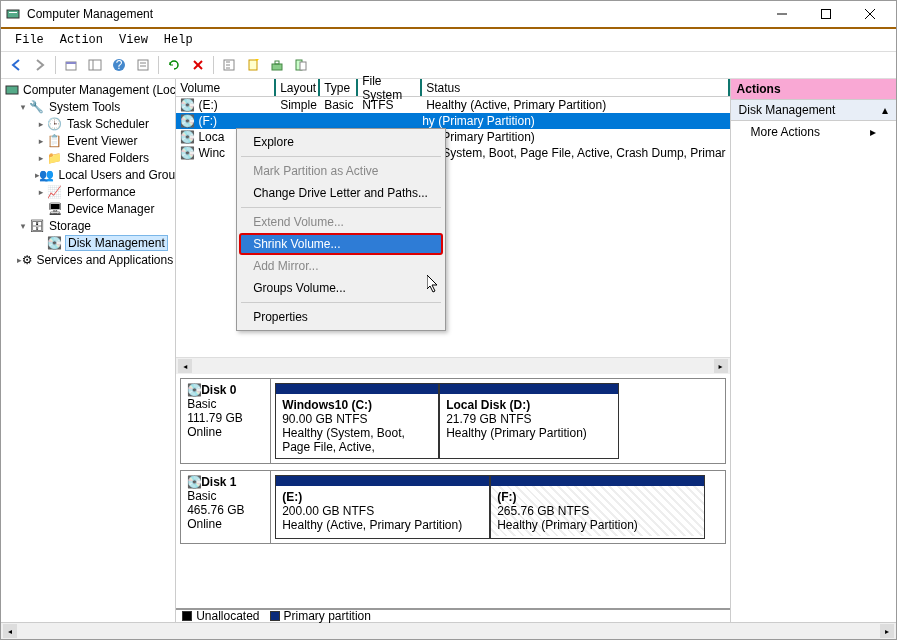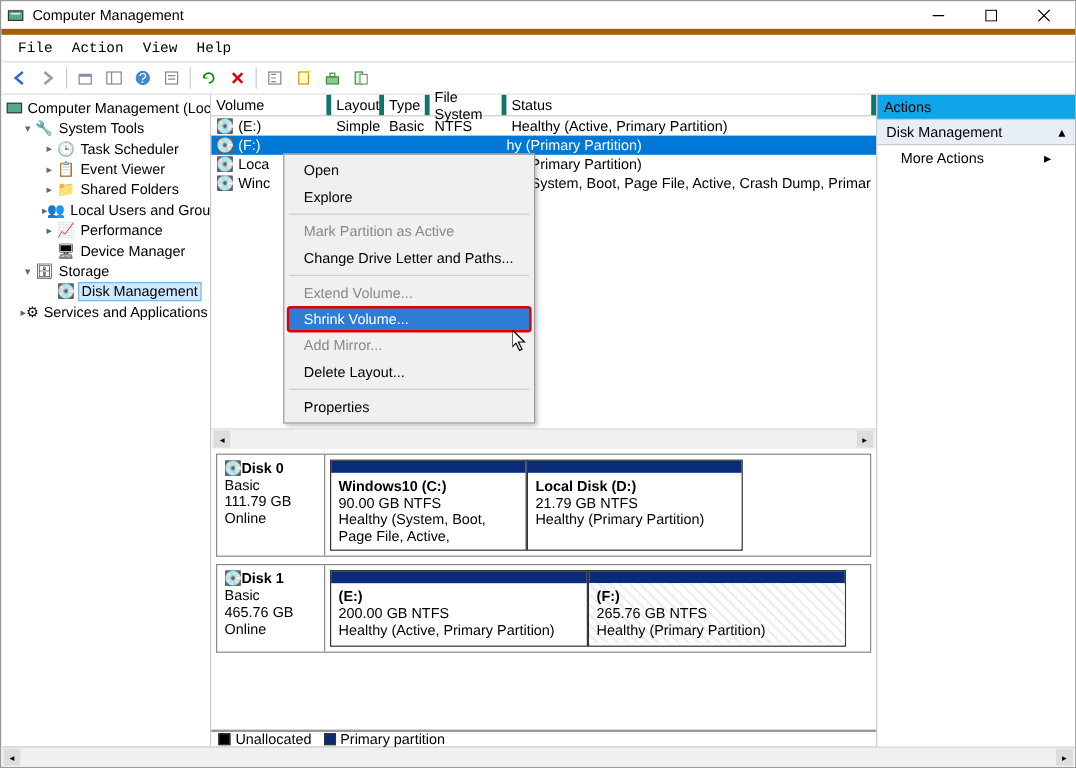--- a/index.html
+++ b/index.html
@@ -1,19 +1,19 @@
 <!DOCTYPE html>
 <html><head>
 <meta charset="utf-8">
 <style>
 * { box-sizing: border-box; font-family: "Segoe UI", Tahoma, sans-serif; font-size: 12px; }
 body { margin: 0; padding: 0; background: #fff; width: 897px; height: 640px; overflow: hidden; border: 1px solid #999; }
 
 
-.titlebar { height: 28px; display: flex; align-items: center; padding: 0 4px; border-bottom: 5px solid #a16207; }
+.titlebar { height: 28px; display: flex; align-items: center; padding: 0 4px; border-bottom: 2px solid #a16207; }
 .titlebar .icon { width: 16px; height: 16px; margin-right: 6px; display: flex; align-items: center; justify-content: center; }
 .titlebar .title { flex: 1; }
 .winbtns { display: flex; }
 .winbtn { width: 44px; height: 28px; display: flex; align-items: center; justify-content: center; cursor: default; }
 
 
 .menubar { height: 22px; display: flex; align-items: center; padding: 0 6px; }
 .menuitem { padding: 2px 8px; cursor: default; font-family: Liberation Mono, monospace; }
 
 
@@ -26,21 +26,21 @@
 .treepane { width: 180px; border-right: 1px solid #ccc; overflow: hidden; padding: 2px 0; }
 .tree-node { display: flex; align-items: center; height: 17px; padding-left: 4px; white-space: nowrap; cursor: default; }
 .tree-node .exp { width: 12px; display: inline-flex; justify-content: center; color: #666; font-size: 9px; }
 .tree-node .ticon { width: 16px; height: 16px; display: inline-flex; align-items: center; justify-content: center; margin-right: 2px; }
 .tree-node.sel .label { background: #cde8ff; border: 1px solid #7ab6e8; padding: 0 2px; }
 .tree-node .label { padding: 0 2px; }
 .ind1 { padding-left: 16px; } .ind2 { padding-left: 34px; }
 
 .centerpane { flex: 1; display: flex; flex-direction: column; border-right: 1px solid #ccc; position: relative; }
 .volheader { height: 18px; display: flex; border-bottom: 1px solid #ccc; background: #fff; }
-.volheader .col { border-right: 4px solid #0f766e; padding: 1px 4px; display: flex; align-items: center; font-weight: normal; }
+.volheader .col { border-right: 2px solid #0f766e; padding: 1px 4px; display: flex; align-items: center; font-weight: normal; }
 .volrow { height: 16px; display: flex; align-items: center; }
 .volrow .cell { padding: 0 4px; white-space: nowrap; overflow: hidden; }
 .volrow.sel { background: #0078d7; color: #fff; }
 .vollist { height: 260px; overflow: hidden; position: relative; }
 .hscroll { height: 17px; background: #f0f0f0; border-top: 1px solid #ddd; display: flex; align-items: center; justify-content: space-between; padding: 0 2px; }
 .hsbtn { width: 14px; height: 14px; background: #ddd; display: flex; align-items: center; justify-content: center; font-size: 8px; }
 
 .diskpane { flex: 1; overflow: auto; padding: 4px; }
 .diskrow { display: flex; border: 1px solid #888; margin-bottom: 6px; min-height: 74px; }
 .diskinfo { width: 90px; padding: 4px 6px; border-right: 1px solid #888; }
@@ -50,21 +50,21 @@
 .part .partbar { height: 10px; background: #0a2a7a; }
 .part .partbody { padding: 4px 6px; }
 .part.hatched .partbody { background: repeating-linear-gradient(45deg, #fff 0 4px, #eee 4px 6px); }
 .partname { font-weight: bold; }
 
 .statusbar { height: 14px; border-top: 2px solid #999; display: flex; align-items: center; padding: 0 6px; gap: 10px; }
 .legend { display: flex; align-items: center; gap: 4px; }
 .swatch { width: 10px; height: 10px; border: 1px solid #333; }
 
 .actionpane { width: 170px; background: #fff; }
-.aphdr { background: #0ea5e9; padding: 3px 6px; border-bottom: 1px solid #ccc; font-weight: normal; }
+.aphdr { background: #f9a8d4; padding: 3px 6px; border-bottom: 1px solid #ccc; font-weight: bold; }
 .apgroup { background: #e8eef7; padding: 3px 8px; border-bottom: 1px solid #ccc; display: flex; justify-content: space-between; align-items: center; }
 .apitem { padding: 4px 20px; display: flex; justify-content: space-between; align-items: center; cursor: default; }
 
 
 .ctxmenu { position: absolute; background: #f0f0f0; border: 1px solid #999; box-shadow: 2px 2px 4px rgba(0,0,0,.25); padding: 2px; width: 210px; z-index: 10; }
 .ctxitem { padding: 4px 14px; cursor: default; }
 .ctxitem.disabled { color: #888; }
 .ctxitem.hl { background: #2e7cd6; color: #fff; border: 2px solid #d00; border-radius: 3px; padding: 2px 12px; }
 .ctxsep { height: 1px; background: #ccc; margin: 3px 2px; }
 .cursor { position: absolute; z-index: 20; pointer-events: none; }
@@ -277,30 +277,29 @@
         <span class="cell" style="width:142px"></span>
         <span class="cell" style="flex:1">hy (Primary Partition)</span>
       </div>
       <div class="volrow">
         <span class="cell" style="width:100px">💽 <span>Winc</span></span>
         <span class="cell" style="width:142px"></span>
         <span class="cell" style="flex:1">hy (System, Boot, Page File, Active, Crash Dump, Primar</span>
       </div>
 
       <div class="ctxmenu" style="left:60px; top:31px;">
-        <div class="ctxitem">Open</div>
         <div class="ctxitem">Explore</div>
         <div class="ctxsep"></div>
         <div class="ctxitem disabled">Mark Partition as Active</div>
         <div class="ctxitem">Change Drive Letter and Paths...</div>
         <div class="ctxsep"></div>
         <div class="ctxitem disabled">Extend Volume...</div>
         <div class="ctxitem hl">Shrink Volume...</div>
         <div class="ctxitem disabled">Add Mirror...</div>
-        <div class="ctxitem">Delete Layout...</div>
+        <div class="ctxitem">Groups Volume...</div>
         <div class="ctxsep"></div>
         <div class="ctxitem">Properties</div>
 
       </div>
       <svg class="cursor" style="left:251px; top:178px;" width="14" height="18">
           <path d="M0 0 L0 14 L3 11 L6 17 L8 16 L5 10 L10 10 Z" fill="#fff" stroke="#000"></path>
         </svg>
     </div>
     <div class="hscroll">
       <span class="hsbtn">◂</span>

